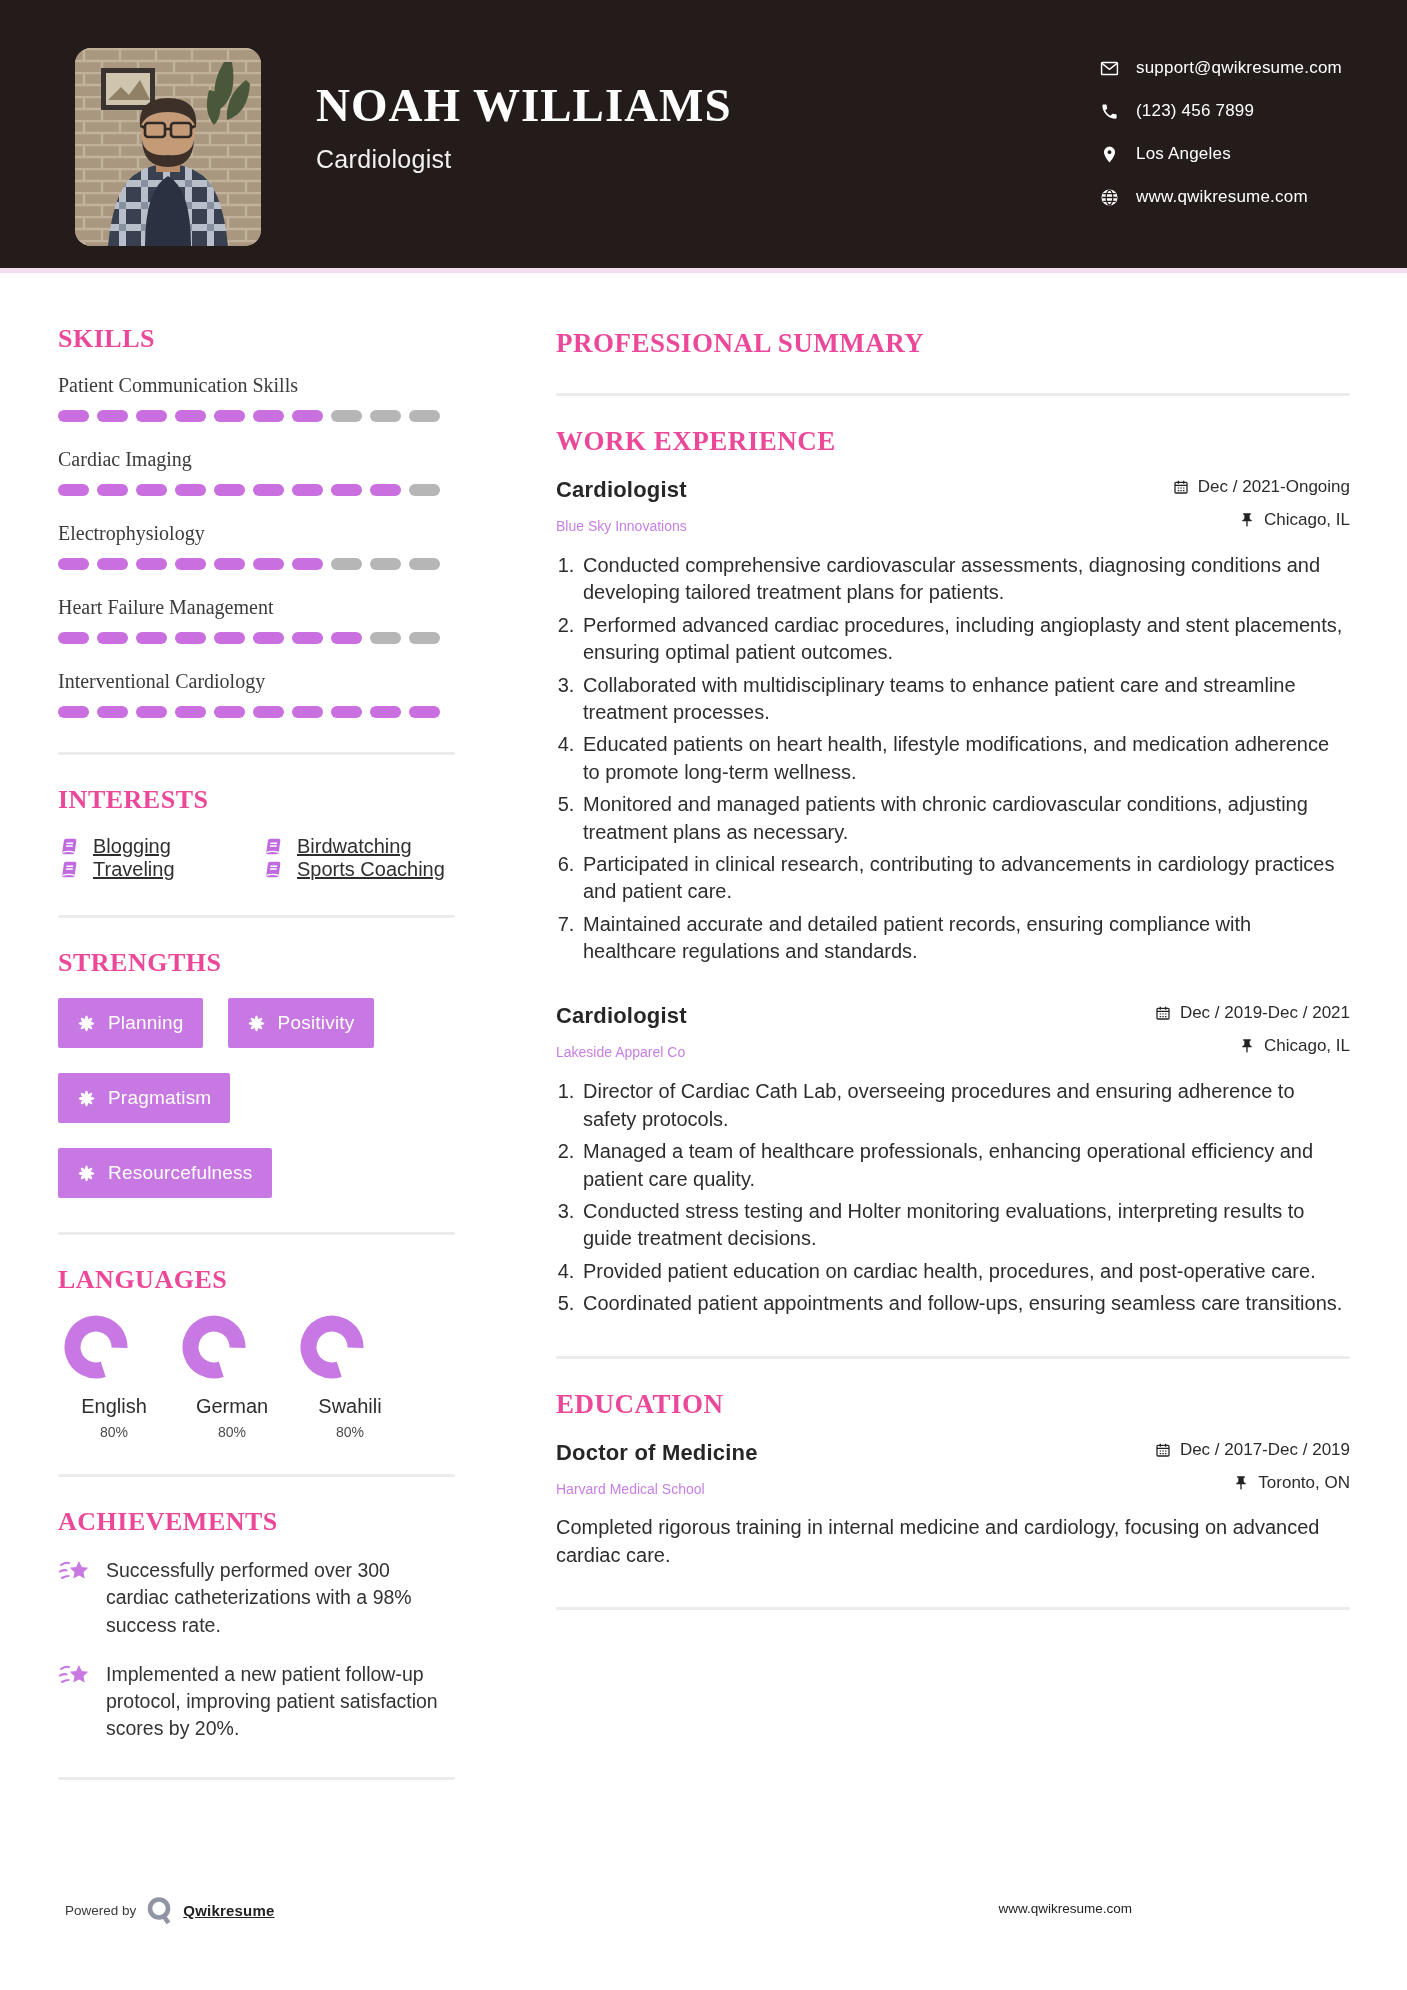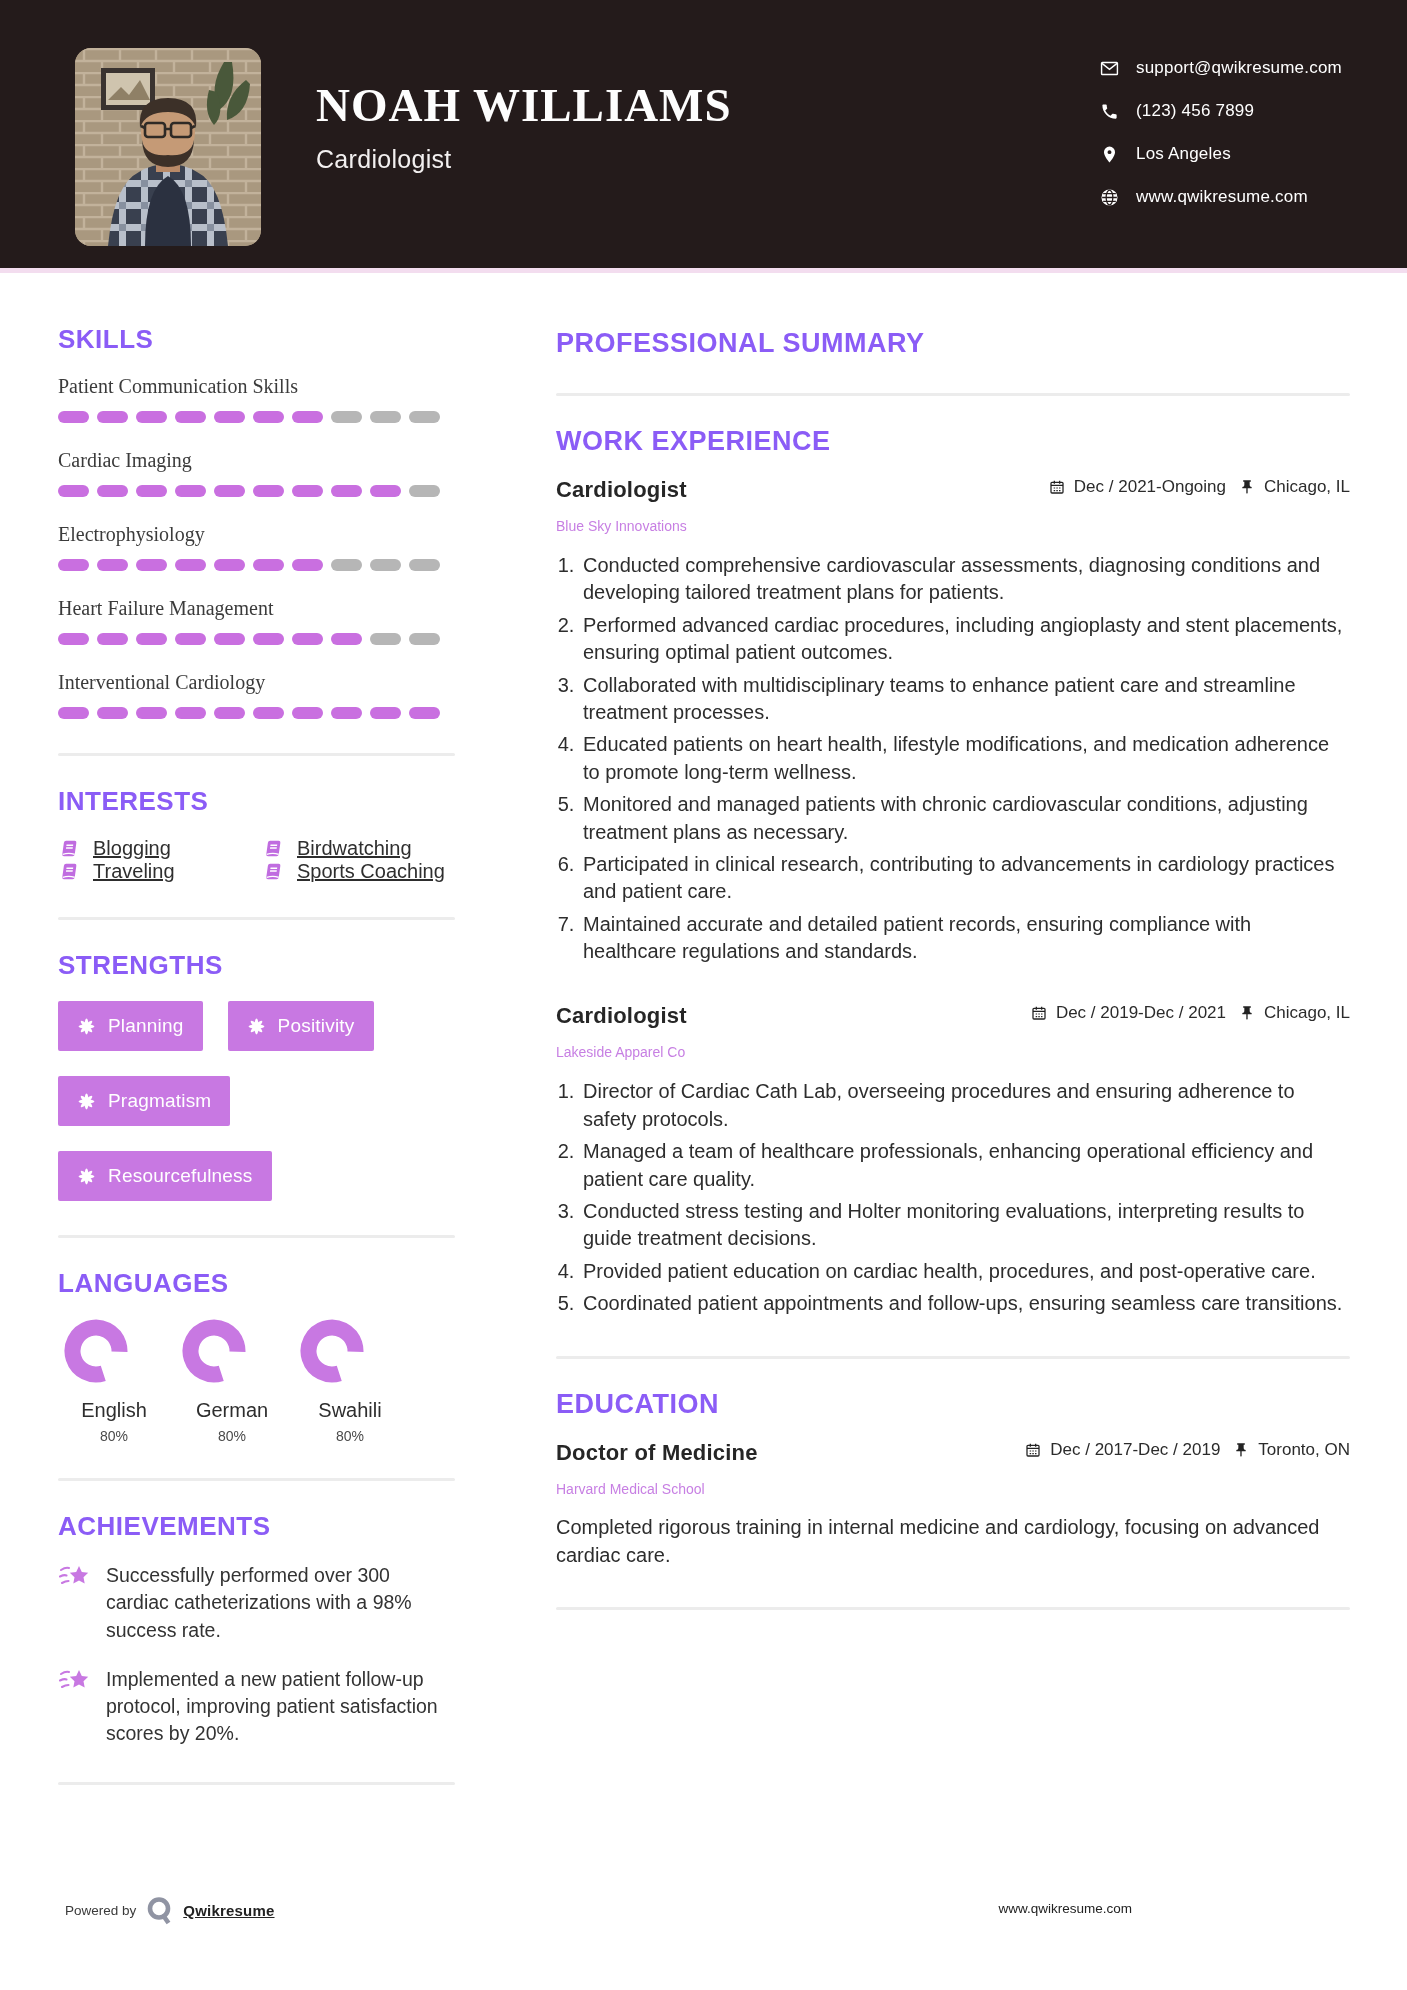--- a/index.html
+++ b/index.html
@@ -14,21 +14,21 @@
   .name-block{position:absolute;left:316px;top:78px;color:#fdfdfd;}
   .person-name{font-family:"Liberation Serif", serif;font-weight:700;font-size:47px;letter-spacing:1px;margin:0;color:#fdfdfd;}
   .person-title{font-size:25px;margin-top:13px;color:#f3f0f0;letter-spacing:.3px;}
   .contacts{position:absolute;left:1100px;top:58px;display:flex;flex-direction:column;gap:23px;}
   .contact-row{display:flex;align-items:center;gap:17px;color:#ffffff;font-size:17px;letter-spacing:.2px;}
   .contact-row .cicon{width:19px;height:19px;display:inline-flex;align-items:center;justify-content:center;flex:0 0 19px;}
   .contact-row .cicon svg{width:19px;height:19px;}
   
   .left-col{position:absolute;left:58px;top:300px;width:397px;}
   .right-col{position:absolute;left:556px;top:300px;width:794px;}
-  .section-heading{font-family:Liberation Sans, sans-serif;font-weight:700;color:#8b5cf6;margin:0 0 20px 0;letter-spacing:.5px;}
+  .section-heading{font-family:Liberation Serif, serif;font-weight:700;color:#ec4899;margin:0 0 20px 0;letter-spacing:.5px;}
   .left-col .section-heading{font-size:26px;margin-top:24px;}
   .right-col .section-heading{font-size:27px;margin-top:28px;}
   .divider{height:3px;background:#ececec;border:0;margin:34px 0 30px 0;border-radius:2px;}
   
   .skill{margin-bottom:26px;font-family:Liberation Serif, serif;}
   .skill-label{font-size:20px;color:#3b3b3b;margin-bottom:13px;}
   .skill-bar{display:flex;gap:8px;}
   .dash{width:31px;height:12px;border-radius:7px;display:inline-block;}
   .dash.on{background:#c96fe0;}
   .dash.off{background:#b6b6b6;}
@@ -51,21 +51,21 @@
   .ach-item{display:flex;gap:14px;margin-bottom:22px;}
   .ach-item .aicon{flex:0 0 34px;margin-top:0;}
   .ach-item .aicon svg{width:34px;height:30px;display:block;}
   .ach-text{font-size:19.5px;line-height:1.4;color:#333333;max-width:350px;}
   
   .summary-text{font-size:20.5px;line-height:1.4;color:#2e2e2e;margin:0 0 26px 0;}
   .job{margin-bottom:38px;}
   .job-head{display:flex;justify-content:space-between;align-items:flex-start;}
   .job-title{font-size:22px;font-weight:700;color:#262626;letter-spacing:.2px;}
   .job-company{font-size:14px;color:#c77fe3;margin-top:15px;}
-  .job-meta{display:flex;flex-direction:row;align-items:flex-end;gap:13px;font-size:17px;color:#2b2b2b;}
+  .job-meta{display:flex;flex-direction:column;align-items:flex-end;gap:13px;font-size:17px;color:#2b2b2b;}
   .meta-row{display:flex;align-items:center;gap:9px;}
   .meta-row .micon svg{width:16px;height:16px;display:block;}
   ol.bullets{margin:18px 0 0 0;padding-left:24px;}
   ol.bullets li{font-size:20px;line-height:1.37;color:#2d2d2d;margin-bottom:5px;padding-left:3px;}
   .edu-desc{font-size:20px;line-height:1.4;color:#2d2d2d;margin-top:16px;}
   
   .footer{position:absolute;left:0;top:1893px;width:1194px;height:40px;}
   .footer-left{position:absolute;left:65px;top:2px;display:flex;align-items:center;gap:10px;}
   .powered-by{font-size:13.5px;color:#3a3a3a;}
   .qlogo svg{width:27px;height:31px;display:block;}

